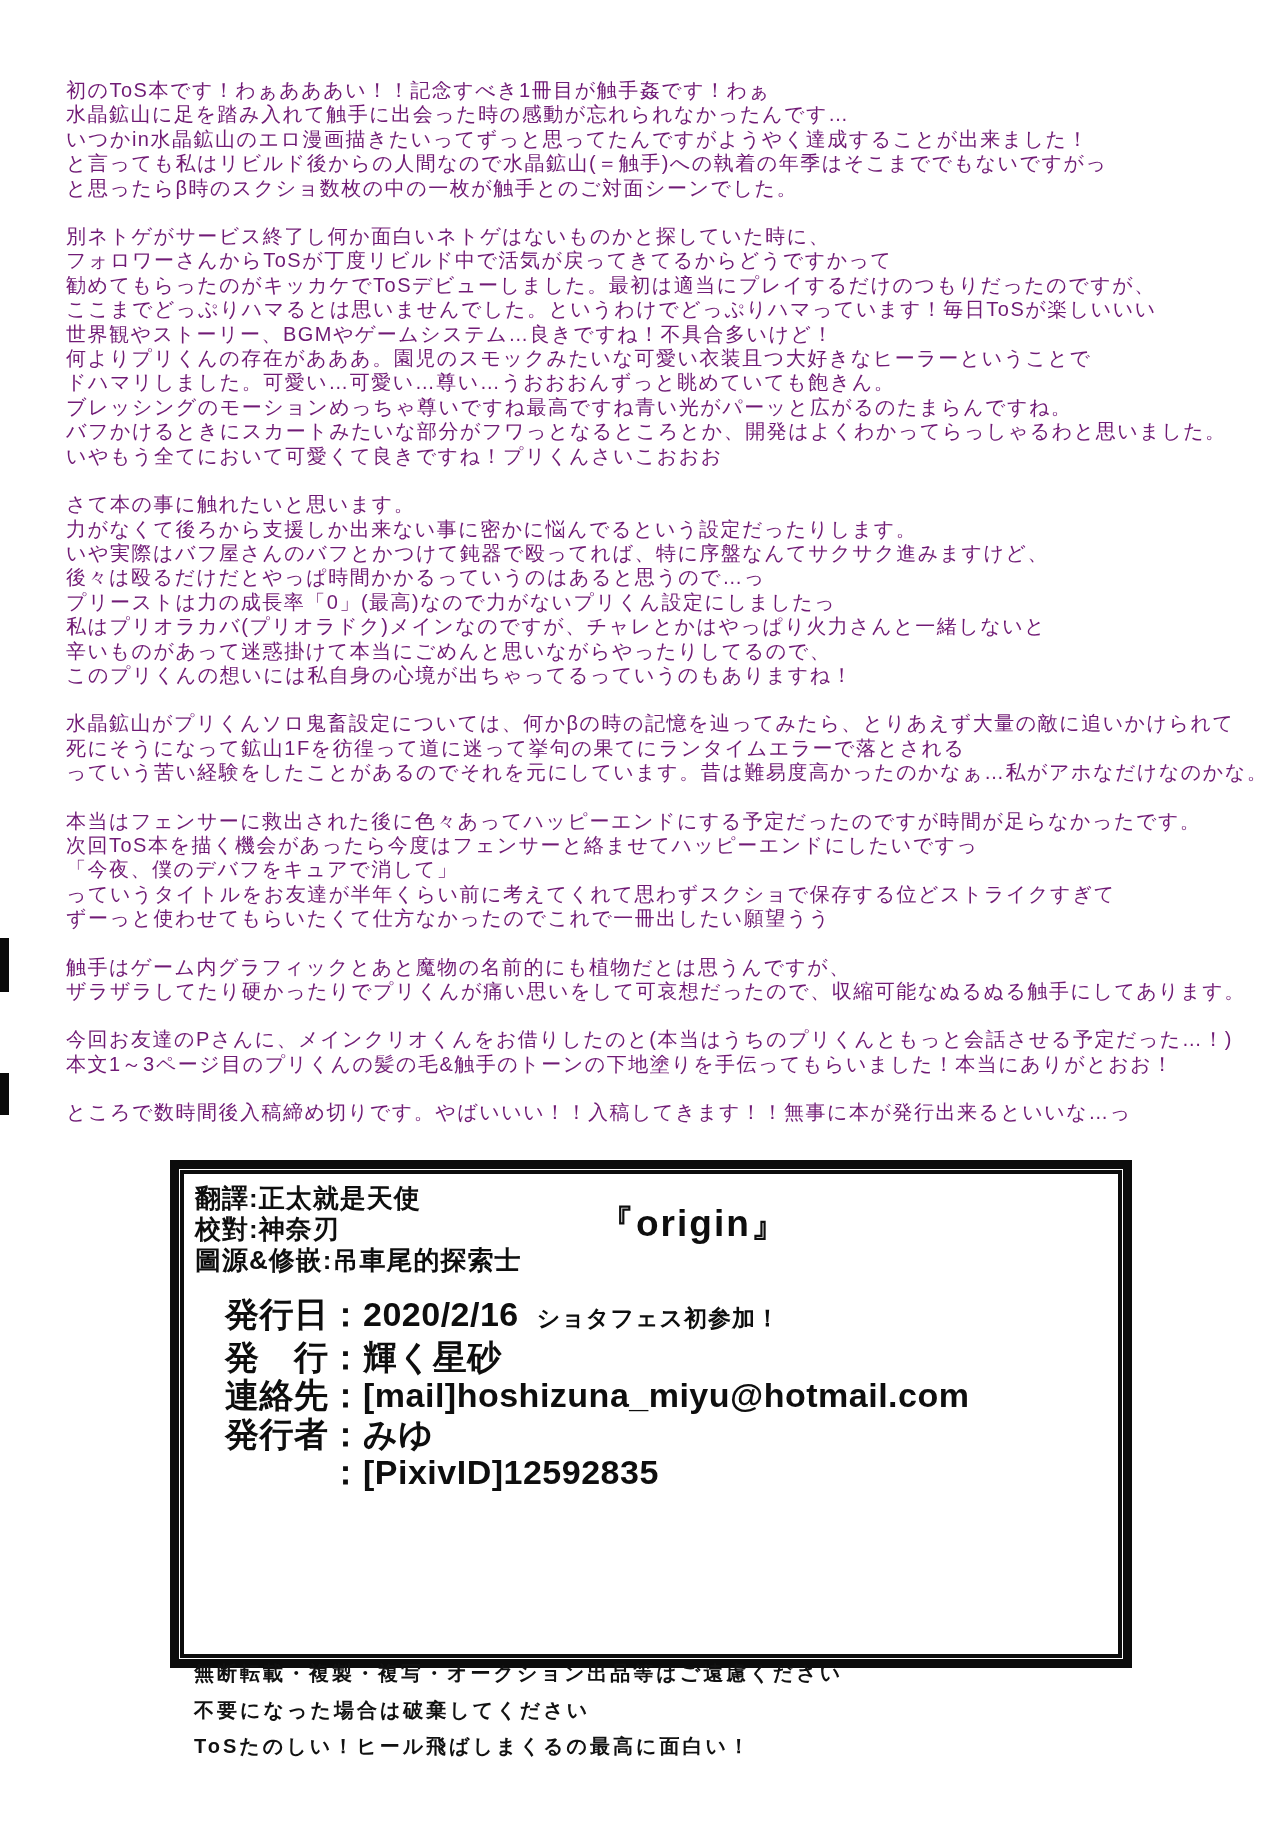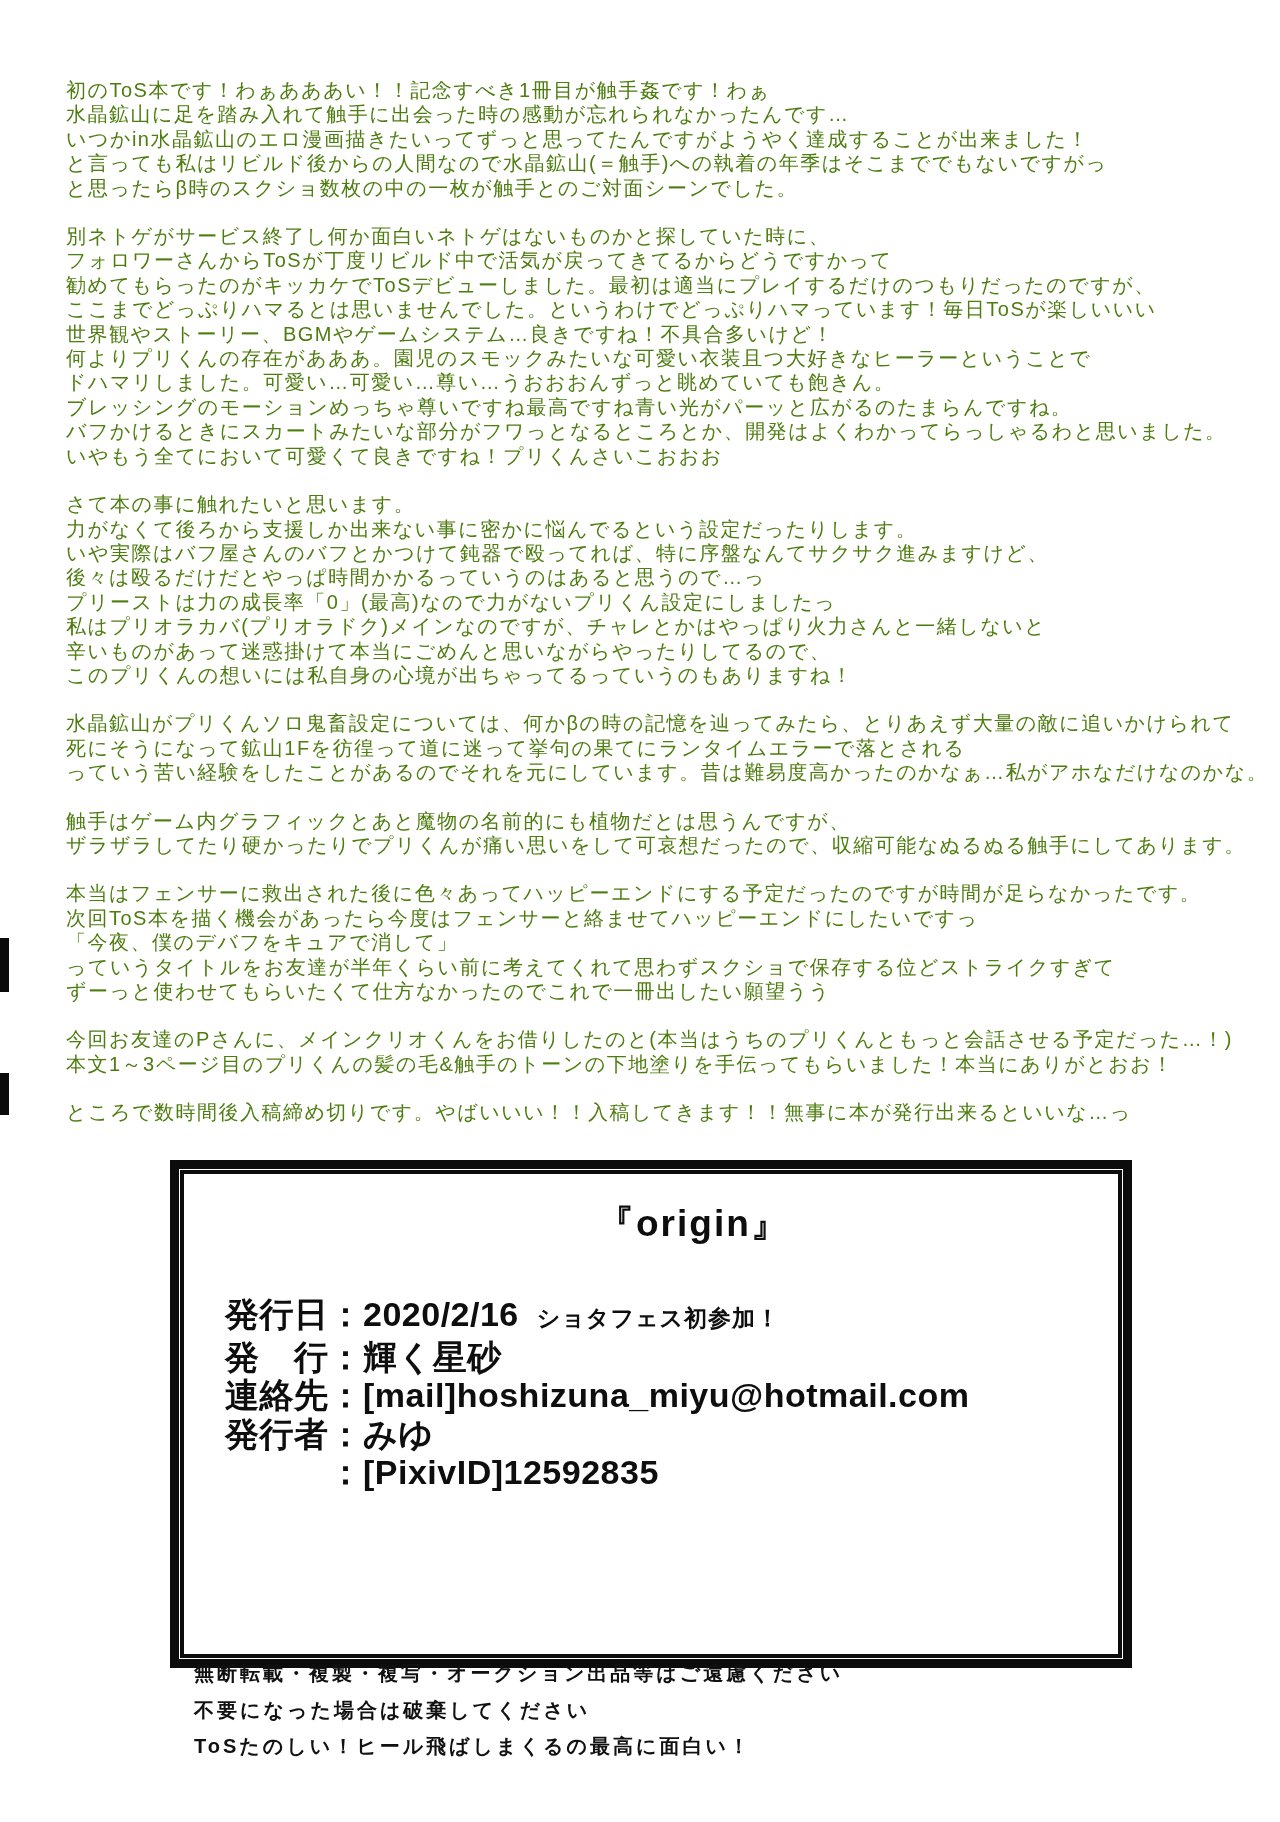--- a/index.html
+++ b/index.html
@@ -14,21 +14,21 @@
   }
   
   .body-text{
     position:absolute;
     left:66px;
     top:78px;
     width:1210px;
     font-size:20px;
     line-height:24.4px;
     letter-spacing:1.5px;
-    color:#4d7c0f;
+    color:#701a75;
   }
   .body-text p{
     margin:0 0 24px 0;
     white-space:pre-line;
   }
   
   .edge-mark{
     position:absolute;
     left:0;
     width:9px;
@@ -129,35 +129,38 @@
 力がなくて後ろから支援しか出来ない事に密かに悩んでるという設定だったりします。
 いや実際はバフ屋さんのバフとかつけて鈍器で殴ってれば、特に序盤なんてサクサク進みますけど、
 後々は殴るだけだとやっぱ時間かかるっていうのはあると思うので…っ
 プリーストは力の成長率「0」(最高)なので力がないプリくん設定にしましたっ
 私はプリオラカバ(プリオラドク)メインなのですが、チャレとかはやっぱり火力さんと一緒しないと
 辛いものがあって迷惑掛けて本当にごめんと思いながらやったりしてるので、
 このプリくんの想いには私自身の心境が出ちゃってるっていうのもありますね！</p>
     <p>水晶鉱山がプリくんソロ鬼畜設定については、何かβの時の記憶を辿ってみたら、とりあえず大量の敵に追いかけられて
 死にそうになって鉱山1Fを彷徨って道に迷って挙句の果てにランタイムエラーで落とされる
 っていう苦い経験をしたことがあるのでそれを元にしています。昔は難易度高かったのかなぁ…私がアホなだけなのかな。</p>
-    <p>触手はゲーム内グラフィックとあと魔物の名前的にも植物だとは思うんですが、
-ザラザラしてたり硬かったりでプリくんが痛い思いをして可哀想だったので、収縮可能なぬるぬる触手にしてあります。</p>
     <p>本当はフェンサーに救出された後に色々あってハッピーエンドにする予定だったのですが時間が足らなかったです。
 次回ToS本を描く機会があったら今度はフェンサーと絡ませてハッピーエンドにしたいですっ
 「今夜、僕のデバフをキュアで消して」
 っていうタイトルをお友達が半年くらい前に考えてくれて思わずスクショで保存する位どストライクすぎて
 ずーっと使わせてもらいたくて仕方なかったのでこれで一冊出したい願望うう</p>
+    <p>触手はゲーム内グラフィックとあと魔物の名前的にも植物だとは思うんですが、
+ザラザラしてたり硬かったりでプリくんが痛い思いをして可哀想だったので、収縮可能なぬるぬる触手にしてあります。</p>
     <p>今回お友達のPさんに、メインクリオくんをお借りしたのと(本当はうちのプリくんともっと会話させる予定だった…！)
 本文1～3ページ目のプリくんの髪の毛&amp;触手のトーンの下地塗りを手伝ってもらいました！本当にありがとおお！</p>
     <p>ところで数時間後入稿締め切りです。やばいいい！！入稿してきます！！無事に本が発行出来るといいな…っ</p>
   </div>
 
   <div class="colophon">
     <div class="colophon-inner"></div>
 
+    <div class="credits">翻譯:正太就是天使
+校對:神奈刃
+圖源&amp;修嵌:吊車尾的探索士</div>
 
     <div class="origin-title">『origin』</div>
 
     <div class="colophon-rows">
       <div class="colophon-row">
         <span>発行日：</span><span>2020/2/16</span><span class="note">ショタフェス初参加！</span>
       </div>
       <div class="colophon-row">
         <span>発　行：</span><span>輝く星砂</span>
       </div>

